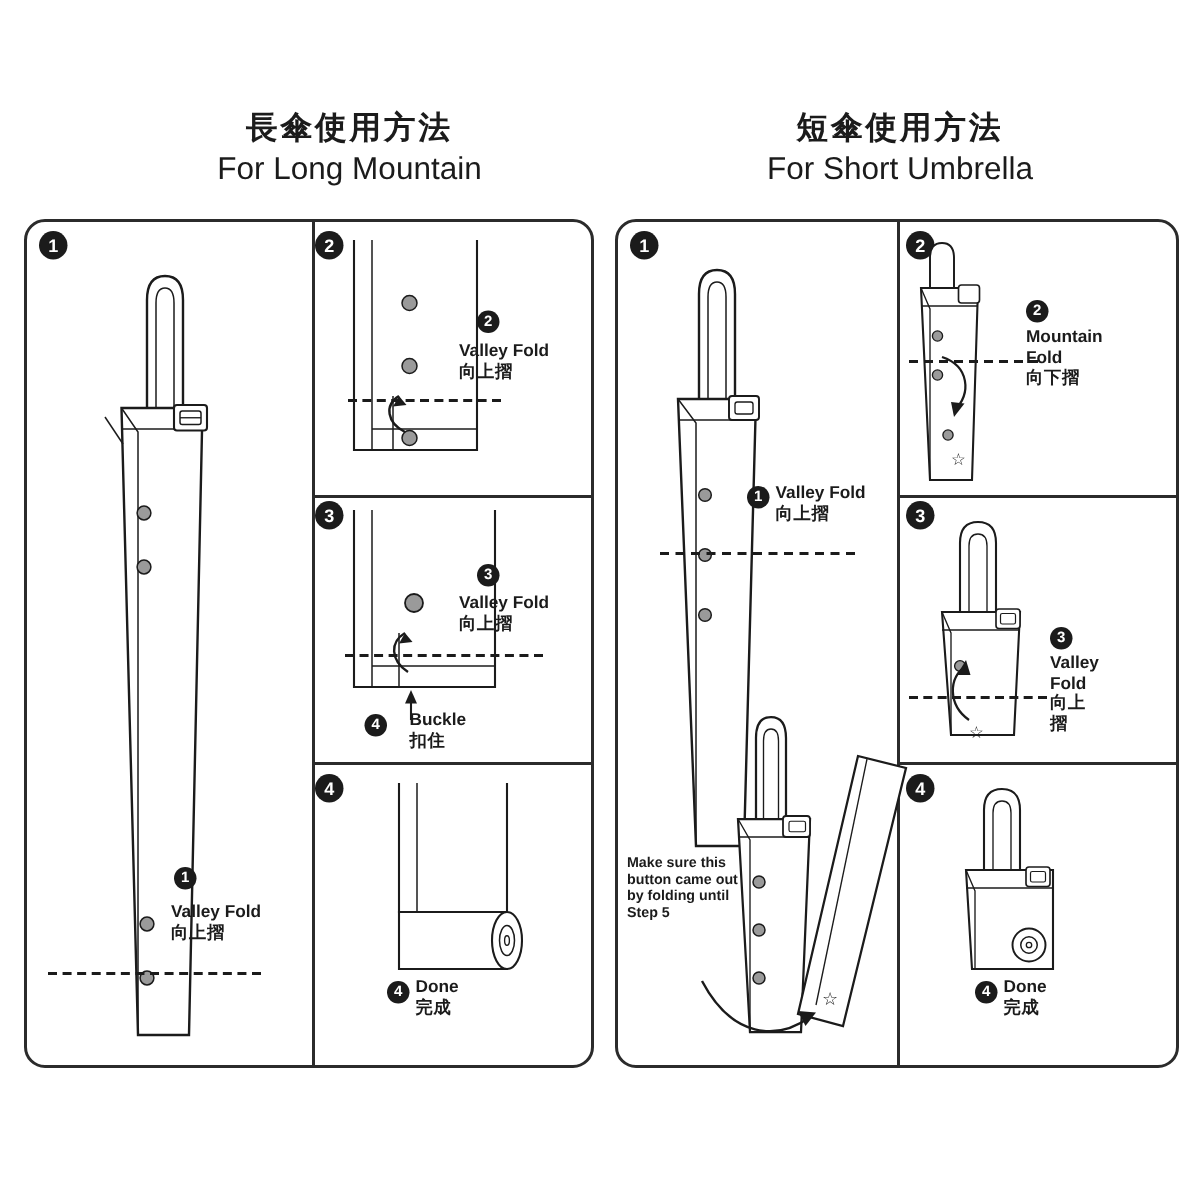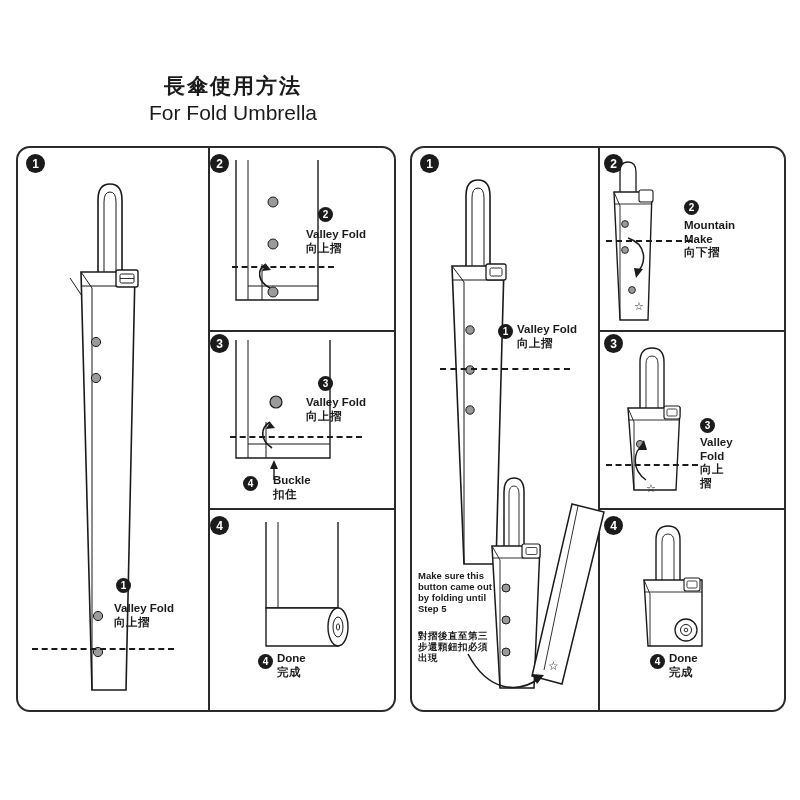--- a/index.html
+++ b/index.html
@@ -51,23 +51,27 @@
 
   .dash{position:absolute;border-top:2.5px dashed #1b1b1b;}
 </style>
 </head>
 <body>
 
 <div class="stage">
 
   <div class="title-block" style="left:88px;top:74px;width:290px;">
     <div class="title-cn">長傘使用方法</div>
-    <div class="title-en">For Fold Umbrella</div>
-  </div>
-
+    <div class="title-en">For Long Mountain</div>
+  </div>
+
+  <div class="title-block" style="left:455px;top:74px;width:290px;">
+    <div class="title-cn">短傘使用方法</div>
+    <div class="title-en">For Short Umbrella</div>
+  </div>
 
   <div class="panel" style="left:16px;top:146px;width:380px;height:566px;">
 
     <div class="divline" style="left:190px;top:0px;width:2px;height:562px;"></div>
 
     <div class="divline" style="left:190px;top:182px;width:188px;height:2px;"></div>
     <div class="divline" style="left:190px;top:360px;width:188px;height:2px;"></div>
   </div>
 
   <div class="bullet" style="left:26px;top:154px;">1</div>
@@ -236,23 +240,20 @@
   <div class="shape" style="left:466px;top:648px;">
     <svg width="90" height="50" viewBox="0 0 90 50">
       <path d="M2 6 C22 44 52 46 74 30" fill="none" stroke="#1b1b1b" stroke-width="1.6"></path>
       <path d="M78 27 L66 26 L71 36 Z" fill="#1b1b1b"></path>
     </svg>
   </div>
 
   <div class="note" style="left:418px;top:570px;">
     <span>Make sure this button came out by folding until Step 5</span>
   </div>
-  <div class="note" style="left:418px;top:630px;letter-spacing:0.5px;">
-    <span>對摺後直至第三步還顆鈕扣必須出現</span>
-  </div>
 
   <div class="bullet" style="left:604px;top:154px;">2</div>
 
   <div class="shape" style="left:606px;top:162px;">
     <svg width="100" height="165" viewBox="0 0 100 165">
       <path d="M14 34 L14 10 Q14 0 22 0 Q30 0 30 10 L30 34" fill="#ffffff" stroke="#1b1b1b" stroke-width="1.3"></path>
       <path d="M8 30 L46 30 L42 158 L14 158 Z" fill="#ffffff" stroke="#1b1b1b" stroke-width="1.4"></path>
       <path d="M8 42 L46 42" stroke="#1b1b1b" stroke-width="0.9"></path>
       <path d="M8 30 L14 44 L14 158" fill="none" stroke="#1b1b1b" stroke-width="0.9"></path>
       <rect x="33" y="28" width="14" height="12" rx="2" fill="#ffffff" stroke="#1b1b1b" stroke-width="1.1"></rect>
@@ -262,21 +263,21 @@
 
       <path d="M22 76 C40 82 42 100 30 112" fill="none" stroke="#1b1b1b" stroke-width="1.5"></path>
       <path d="M30 116 L37 107 L28 106 Z" fill="#1b1b1b"></path>
       <text x="28" y="148" font-size="11" fill="#1b1b1b" font-family="DejaVu Sans, sans-serif">☆</text>
     </svg>
   </div>
   <div class="dash" style="left:606px;top:240px;width:86px;"></div>
 
   <div class="bullet small" style="left:684px;top:200px;">2</div>
   <div class="cap" style="left:684px;top:219px;">
-    <span class="en">Mountain Make</span>
+    <span class="en">Mountain Fold</span>
     <span class="cn">向下摺</span>
   </div>
 
   <div class="bullet" style="left:604px;top:334px;">3</div>
 
   <div class="shape" style="left:610px;top:340px;">
     <svg width="110" height="165" viewBox="0 0 110 165">
       <path d="M30 74 L30 22 Q30 8 42 8 Q54 8 54 22 L54 74" fill="#ffffff" stroke="#1b1b1b" stroke-width="1.4"></path>
       <path d="M36 74 L36 24 Q36 16 42 16 Q48 16 48 24 L48 74" fill="none" stroke="#1b1b1b" stroke-width="0.9"></path>
       <path d="M18 68 L70 68 L66 150 L24 150 Z" fill="#ffffff" stroke="#1b1b1b" stroke-width="1.4"></path>

